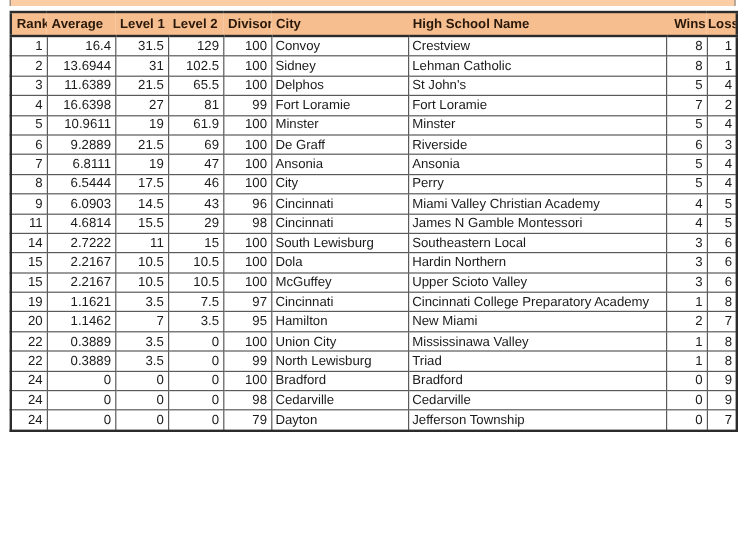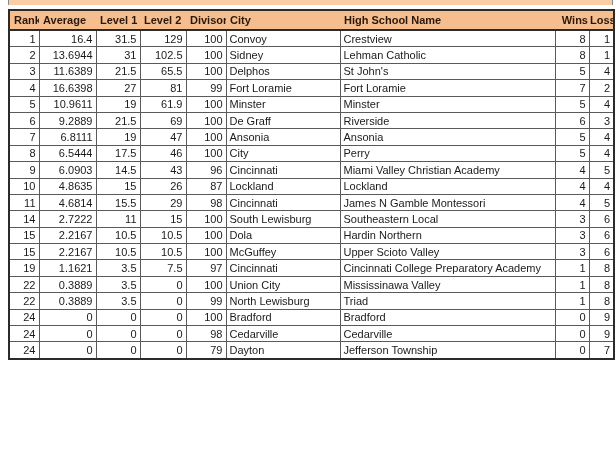--- a/index.html
+++ b/index.html
@@ -192,31 +192,20 @@
           <td class="num">6.0903</td>
           <td class="num">14.5</td>
           <td class="num">43</td>
           <td class="num">96</td>
           <td class="text">Cincinnati</td>
           <td class="text">Miami Valley Christian Academy</td>
           <td class="num">4</td>
           <td class="num">5</td>
         </tr>
         <tr>
-          <td class="num">10</td>
-          <td class="num">4.8635</td>
-          <td class="num">15</td>
-          <td class="num">26</td>
-          <td class="num">87</td>
-          <td class="text">Lockland</td>
-          <td class="text">Lockland</td>
-          <td class="num">4</td>
-          <td class="num">4</td>
-        </tr>
-        <tr>
           <td class="num">11</td>
           <td class="num">4.6814</td>
           <td class="num">15.5</td>
           <td class="num">29</td>
           <td class="num">98</td>
           <td class="text">Cincinnati</td>
           <td class="text">James N Gamble Montessori</td>
           <td class="num">4</td>
           <td class="num">5</td>
         </tr>
@@ -258,20 +247,31 @@
           <td class="num">1.1621</td>
           <td class="num">3.5</td>
           <td class="num">7.5</td>
           <td class="num">97</td>
           <td class="text">Cincinnati</td>
           <td class="text">Cincinnati College Preparatory Academy</td>
           <td class="num">1</td>
           <td class="num">8</td>
         </tr>
         <tr>
+          <td class="num">20</td>
+          <td class="num">1.1462</td>
+          <td class="num">7</td>
+          <td class="num">3.5</td>
+          <td class="num">95</td>
+          <td class="text">Hamilton</td>
+          <td class="text">New Miami</td>
+          <td class="num">2</td>
+          <td class="num">7</td>
+        </tr>
+        <tr>
           <td class="num">22</td>
           <td class="num">0.3889</td>
           <td class="num">3.5</td>
           <td class="num">0</td>
           <td class="num">100</td>
           <td class="text">Union City</td>
           <td class="text">Mississinawa Valley</td>
           <td class="num">1</td>
           <td class="num">8</td>
         </tr>

